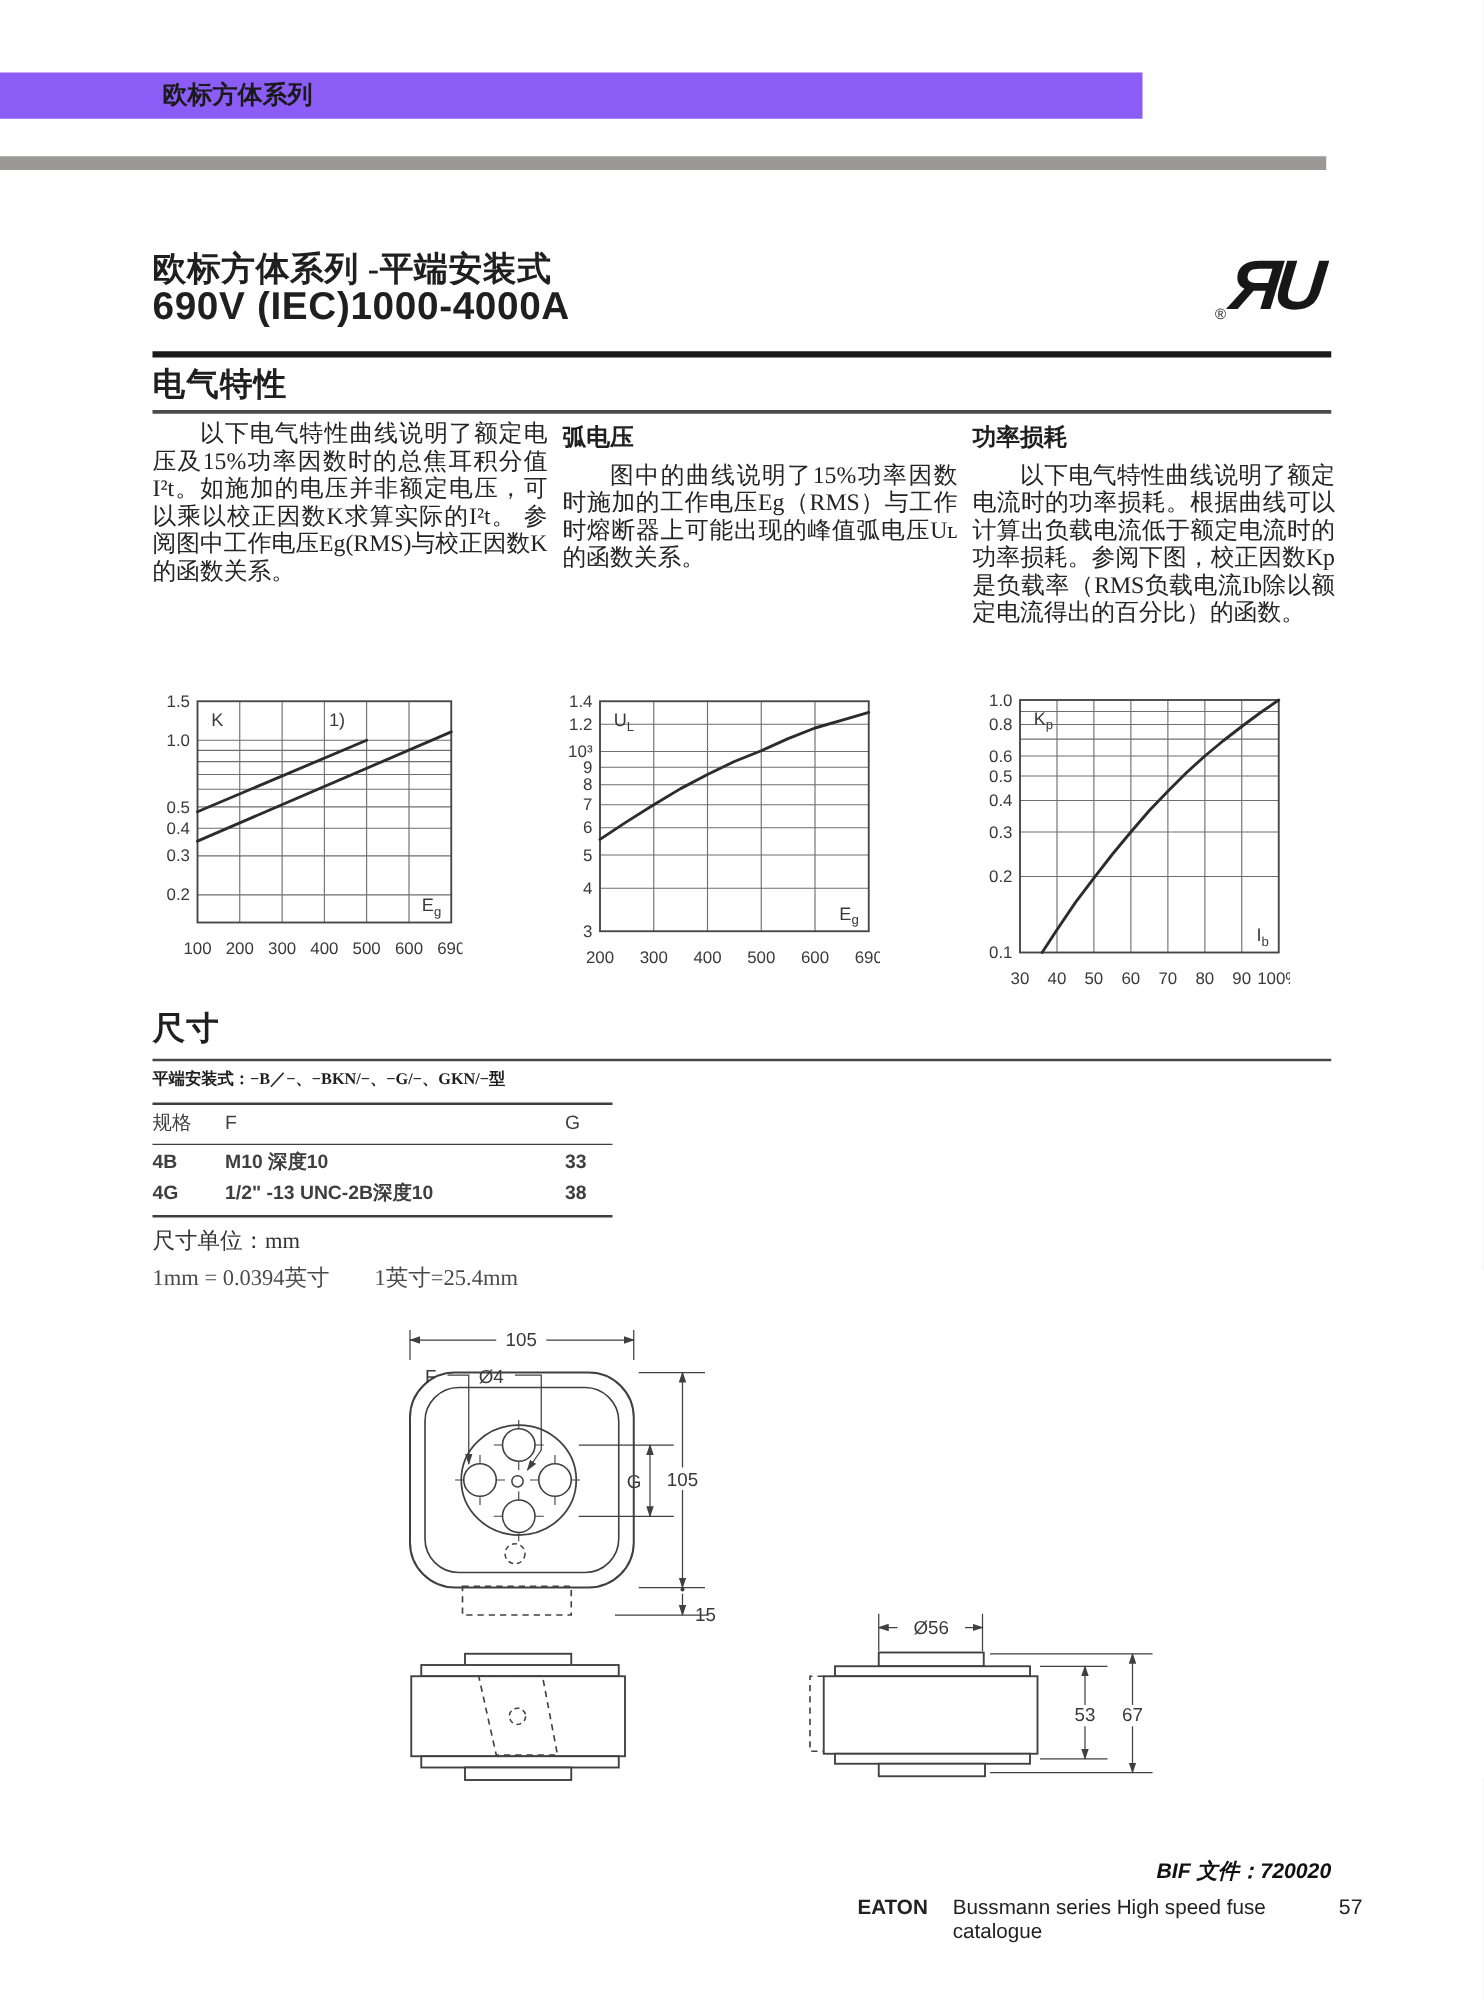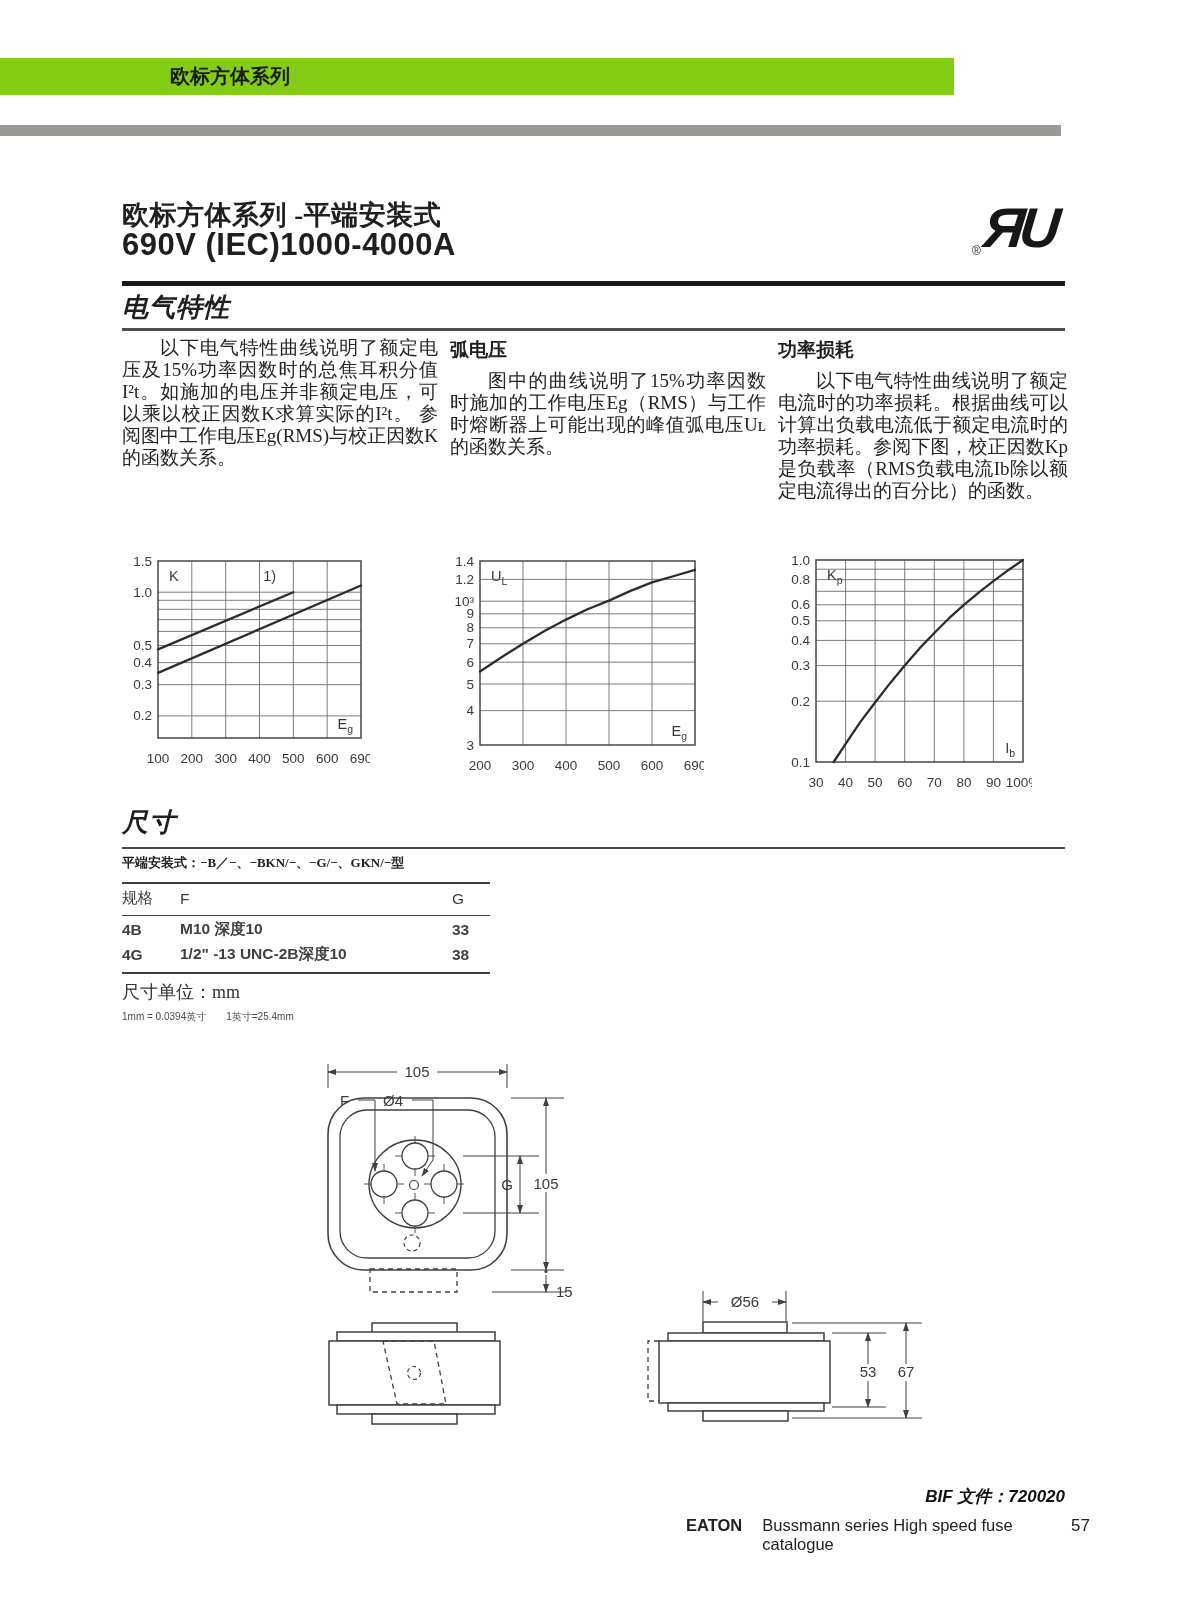--- a/index.html
+++ b/index.html
@@ -1,45 +1,45 @@
 <!DOCTYPE html>
 <html><head>
 <meta charset="utf-8">
 <style>
   html,body{margin:0;padding:0;background:#e8e8e8;}
   #page{position:relative;width:1187px;height:1600px;background:#ffffff;overflow:hidden;
         font-family:"Liberation Serif","DejaVu Serif",serif;color:#1f1f1f;}
   .abs{position:absolute;}
   .sans{font-family:"Liberation Sans","DejaVu Sans",sans-serif;}
-  .banner{left:0;top:58px;width:914px;height:37px;background:#84cc16;padding-left:40px;}
+  .banner{left:0;top:58px;width:914px;height:37px;background:#8b5cf6;}
   .banner span{display:block;margin-left:130px;line-height:37px;font-size:20px;font-weight:bold;
         font-family:"Liberation Sans","DejaVu Sans",sans-serif;color:#1a1a1a;}
   .graybar{left:0;top:125px;width:1061px;height:11px;background:#9B9995;}
   .subtitle{left:122px;top:197px;font-size:27px;font-weight:bold;letter-spacing:.5px;}
   .main-title{left:122px;top:227px;display:flex;font-size:31px;font-weight:bold;letter-spacing:.5px;}
   .ul-logo{left:984px;top:196px;width:90px;height:72px;}
   .ul-logo .mark{font-family:"Liberation Sans","DejaVu Sans",sans-serif;font-weight:bold;font-style:italic;
         font-size:56px;letter-spacing:-5px;transform:skewX(-6deg);color:#171717;line-height:64px;}
   .ul-logo .reg{position:absolute;left:-12px;top:48px;font-size:12px;font-family:"Liberation Sans",sans-serif;}
   .rule-title{left:122px;top:281px;width:943px;height:5px;background:#1a1a1a;}
-  .sec-title{font-size:26px;font-weight:bold;letter-spacing:1px;font-style:italic;}
+  .sec-title{font-size:26px;font-weight:bold;letter-spacing:1px;}
   .rule-elec{left:122px;top:328px;width:943px;height:3px;background:#4c4c4c;}
   .col{top:337px;width:316px;}
   .col .col-h{font-size:19px;font-weight:bold;margin:0 0 7px 0;}
   .col p{font-size:19px;line-height:22px;text-align:justify;text-indent:2em;margin:0;color:#242424;}
   .chart text{font-family:"Liberation Sans","DejaVu Sans",sans-serif;}
   .mount-note{left:122px;top:854px;font-size:13px;font-weight:bold;}
   table.spec{left:122px;top:882px;border-collapse:collapse;width:368px;
         font-family:"Liberation Sans","DejaVu Sans",sans-serif;font-size:15.5px;color:#3f3f3f;}
   table.spec th{text-align:left;font-weight:normal;padding:4px 0 6px 0;
         border-top:2px solid #3f3f3f;border-bottom:1px solid #3f3f3f;}
   table.spec td{padding:3px 0 1px 0;font-weight:bold;}
   table.spec tr.last td{border-bottom:2px solid #3f3f3f;padding-bottom:7px;}
   .unit-note{left:122px;top:980px;font-size:18px;color:#333;}
-  .conv-note{left:122px;top:1010px;font-size:10px;color:#4a4a4a;}
+  .conv-note{left:122px;top:1010px;font-size:18px;color:#4a4a4a;font-family:Liberation Serif, serif;}
   .bif{left:600px;top:1485px;width:465px;text-align:right;font-weight:bold;font-style:italic;font-size:17px;color:#111;}
   .footline{left:686px;top:1516px;width:404px;display:flex;align-items:baseline;font-size:16.5px;color:#222;}
   .footline .brand{font-weight:bold;}
   .footline .cat{margin-left:20px;}
   .footline .pg{margin-left:auto;font-size:17px;}
 </style>
 </head>
 <body>
 
 <div id="page">

